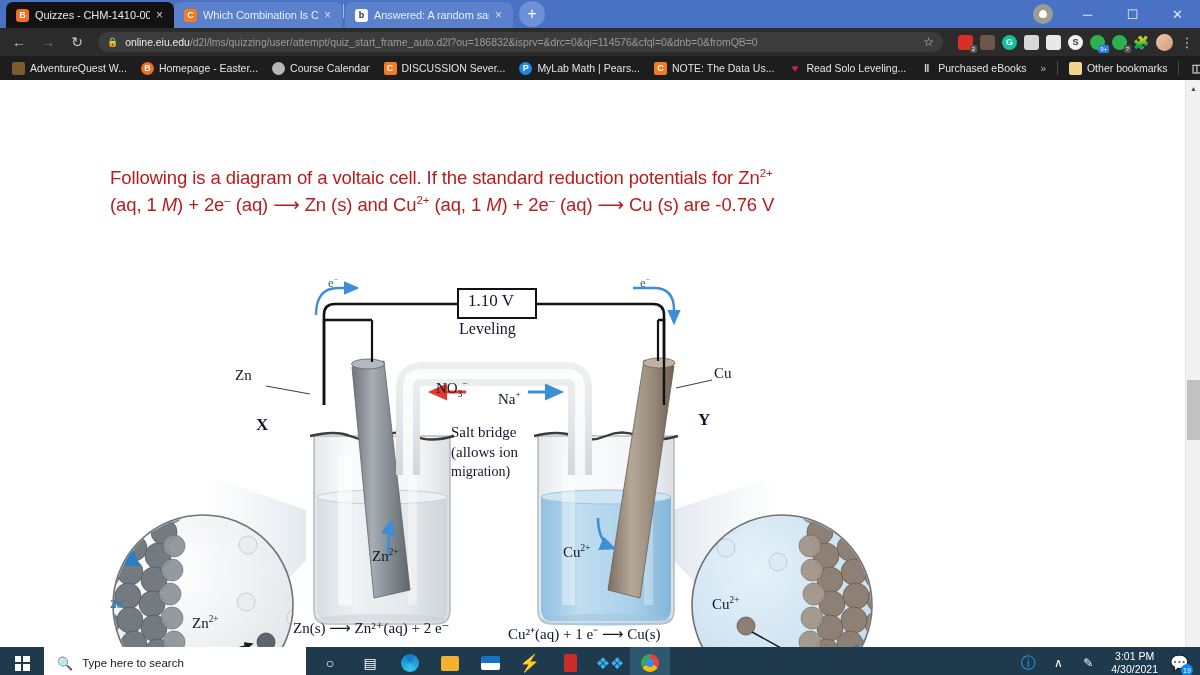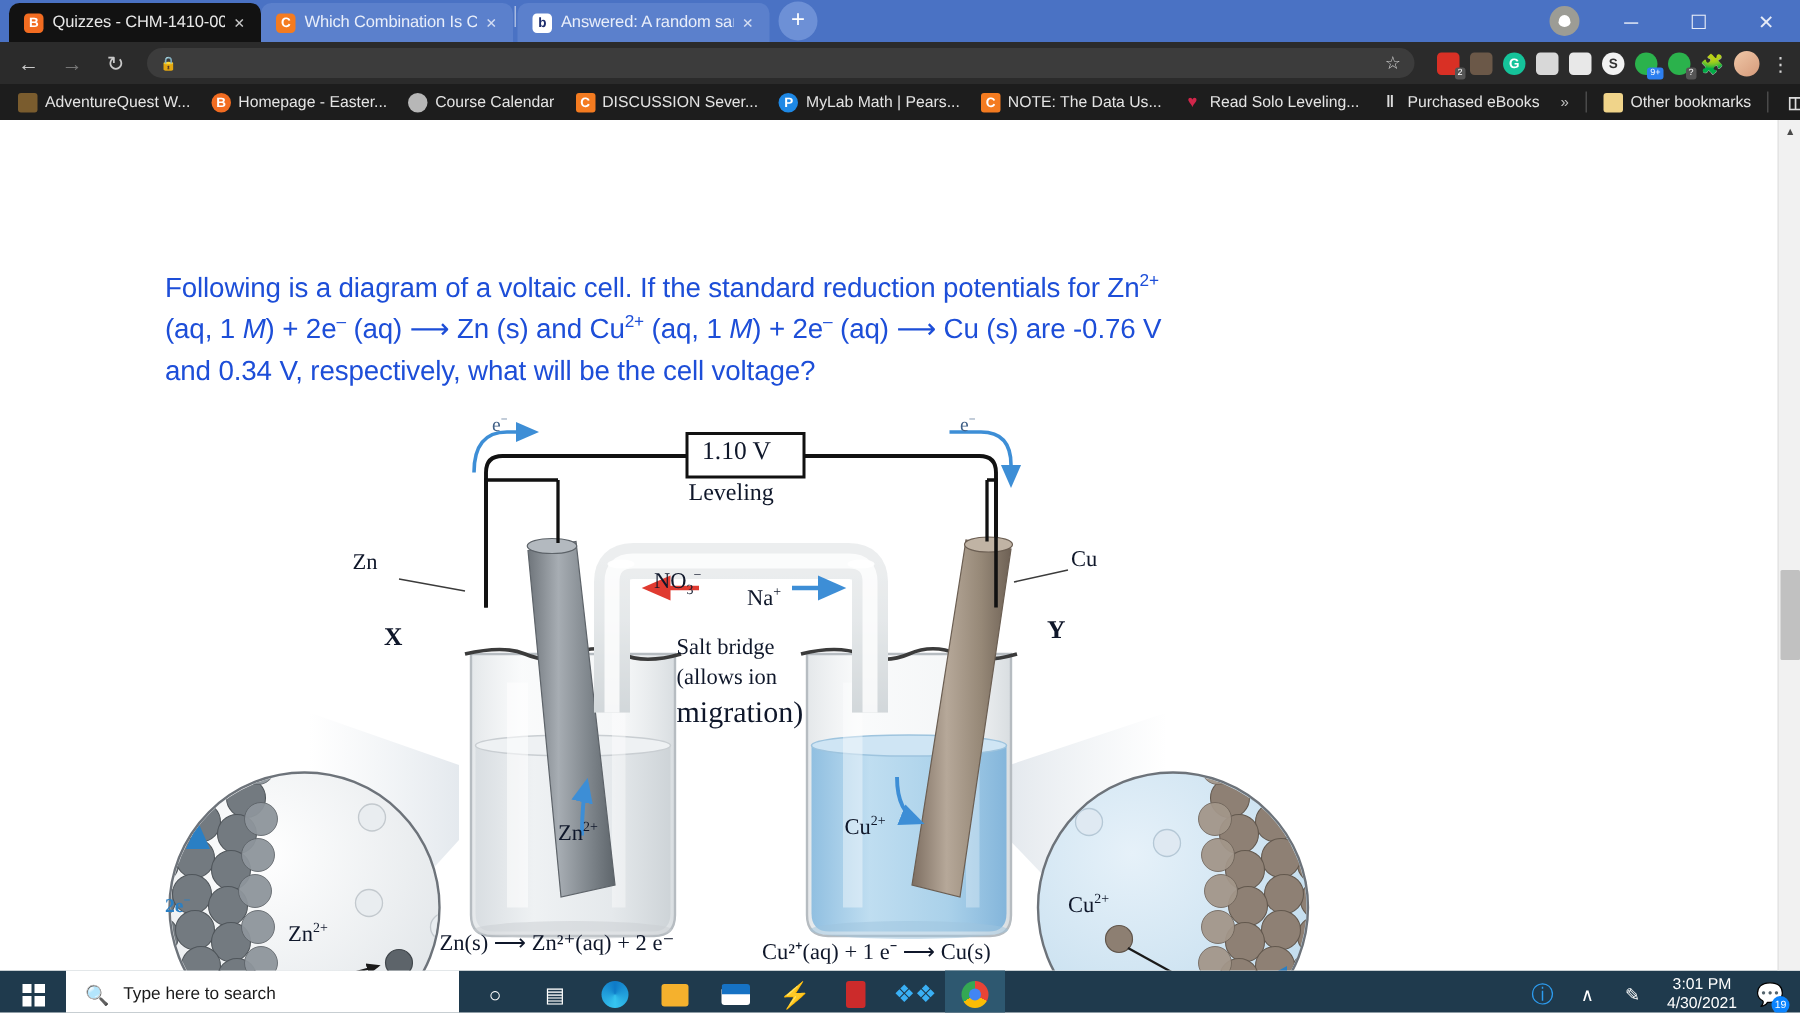--- a/index.html
+++ b/index.html
@@ -94,22 +94,22 @@
            font-size:9px; font-weight:bold; color:#fff; }
   .bmchev { color:#bdbdbd; font-size:10px; padding:0 6px; }
   .bmdiv { width:1px; height:14px; background:#4a4a4a; margin:0 5px; }
   .bm-right { margin-left:auto; display:flex; align-items:center; }
 
   
   .page { position:relative; height:567px; background:#fff; overflow:hidden; }
   .content { position:absolute; left:0; top:0; right:15px; bottom:0; }
 
   .qtext {
-    position:absolute; left:110px; top:98px; width:775px;
-    font-size:18.5px; color:#1d4ed8; line-height:1.47; letter-spacing:-0.1px;
+    position:absolute; left:110px; top:84px; width:775px;
+    font-size:18.5px; color:#b91c1c; line-height:1.47; letter-spacing:-0.1px;
   }
   .qtext sup { font-size:11.5px; vertical-align:super; line-height:0; }
   .qtext i { font-style:italic; }
   .arr { font-family:"DejaVu Sans", sans-serif; }
 
   
   .diagram { position:absolute; left:88px; top:180px; width:810px; height:470px; }
   .dg { position:absolute; left:0; top:0; }
   .lbl {
     position:absolute; font-family:"Liberation Serif", serif; color:#0f172a;
@@ -192,20 +192,21 @@
       <div class="wbtn">✕</div>
     </div>
   </div>
 
   <div class="toolbar">
     <div class="navbtn">←</div>
     <div class="navbtn dim">→</div>
     <div class="navbtn">↻</div>
     <div class="omnibox">
       <span class="lock">🔒</span>
+      <span class="urltext"><span class="host">online.eiu.edu</span><span class="rest">/d2l/lms/quizzing/user/attempt/quiz_start_frame_auto.d2l?ou=186832&amp;isprv=&amp;drc=0&amp;qi=114576&amp;cfql=0&amp;dnb=0&amp;fromQB=0</span></span>
       <span class="star">☆</span>
     </div>
     <div class="exticons">
       <span class="ext" style="background:#d93025">
           <span class="badge">2</span>
         </span>
       <span class="ext" style="background:#6b5848"></span>
       <span class="ext" style="background:#15c39a;border-radius:50%">G</span>
       <span class="ext" style="background:#d8d8d8;color:#555"></span>
       <span class="ext" style="background:#e8e8e8;color:#555"></span>
@@ -269,21 +270,20 @@
       </div>
     </div>
   </div>
 
   <div class="page">
     <div class="content">
 
       <div class="qtext">
         <span>Following is a diagram of a voltaic cell.  If the standard reduction potentials for Zn</span><sup>2+</sup><br>
         <span>(aq, 1 </span><i>M</i><span>) + 2e</span><sup>–</sup><span> (aq) </span><span class="arr">⟶</span><span> Zn (s)  and Cu</span><sup>2+</sup><span> (aq, 1 </span><i>M</i><span>) + 2e</span><sup>–</sup><span> (aq) </span><span class="arr">⟶</span><span> Cu (s)  are -0.76 V</span><br>
-        <span>and 0.34 V, respectively, what will be the cell voltage?</span>
       </div>
 
       <div class="diagram">
         <svg class="dg" width="810" height="470" viewBox="0 0 810 470">
           <defs>
             <linearGradient id="znElec" x1="0" y1="0" x2="1" y2="0">
               <stop offset="0%" stop-color="#6f757b"></stop>
                 <stop offset="35%" stop-color="#a7adb3"></stop>
               <stop offset="70%" stop-color="#7f868c"></stop>
                 <stop offset="100%" stop-color="#5e656b"></stop>
@@ -532,21 +532,21 @@
         <div class="lbl" style="left:626px; top:105px; font-size:15px;">Cu</div>
 
         <div class="lbl" style="left:168px; top:155px; font-size:17px; font-weight:bold;">X</div>
         <div class="lbl" style="left:610px; top:150px; font-size:17px; font-weight:bold;">Y</div>
 
         <div class="lbl" style="left:348px; top:120px; font-size:15px;text-align:center;"><span>NO</span><sub>3</sub><sup>−</sup></div>
         <div class="lbl" style="left:410px; top:120px; font-size:15px;margin-top:11px;"><span>Na</span><sup>+</sup></div>
 
         <div class="lbl" style="left:363px; top:164px; font-size:15px;">Salt bridge</div>
         <div class="lbl" style="left:363px; top:184px; font-size:15px;">(allows ion</div>
-        <div class="lbl" style="left:363px; top:204px; font-size:20px;">migration)</div>
+        <div class="lbl" style="left:363px; top:204px; font-size:14px;">migration)</div>
 
         <div class="lbl" style="left:284px; top:288px; font-size:15px;"><span>Zn</span><sup>2+</sup></div>
         <div class="lbl" style="left:475px; top:284px; font-size:15px;"><span>Cu</span><sup>2+</sup></div>
 
         <div class="lbl" style="left:205px; top:359px; font-size:15px;">Zn(s) ⟶ Zn²⁺(aq) + 2 e⁻</div>
         <div class="lbl" style="left:420px; top:363px; font-size:15px;">Cu²⁺(aq) + 1 e⁻ ⟶ Cu(s)</div>
 
         <div class="lbl" style="left:22px; top:336px; font-size:13px; color:#2a7fc4; font-weight:bold;"><span>2e</span><sup>−</sup></div>
 
         <div class="lbl" style="left:104px; top:355px; font-size:15px;"><span>Zn</span><sup>2+</sup></div>

